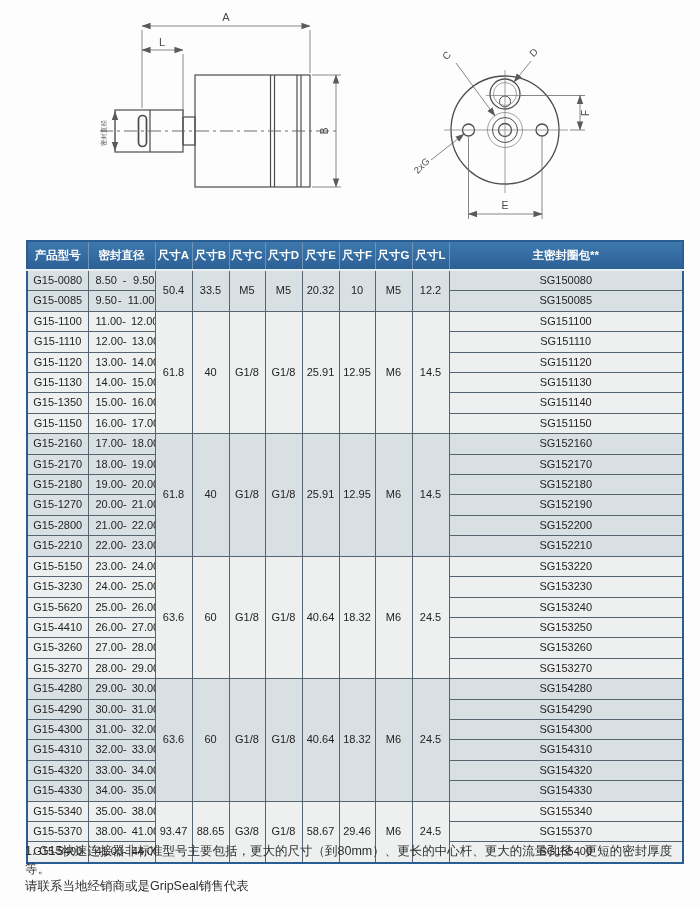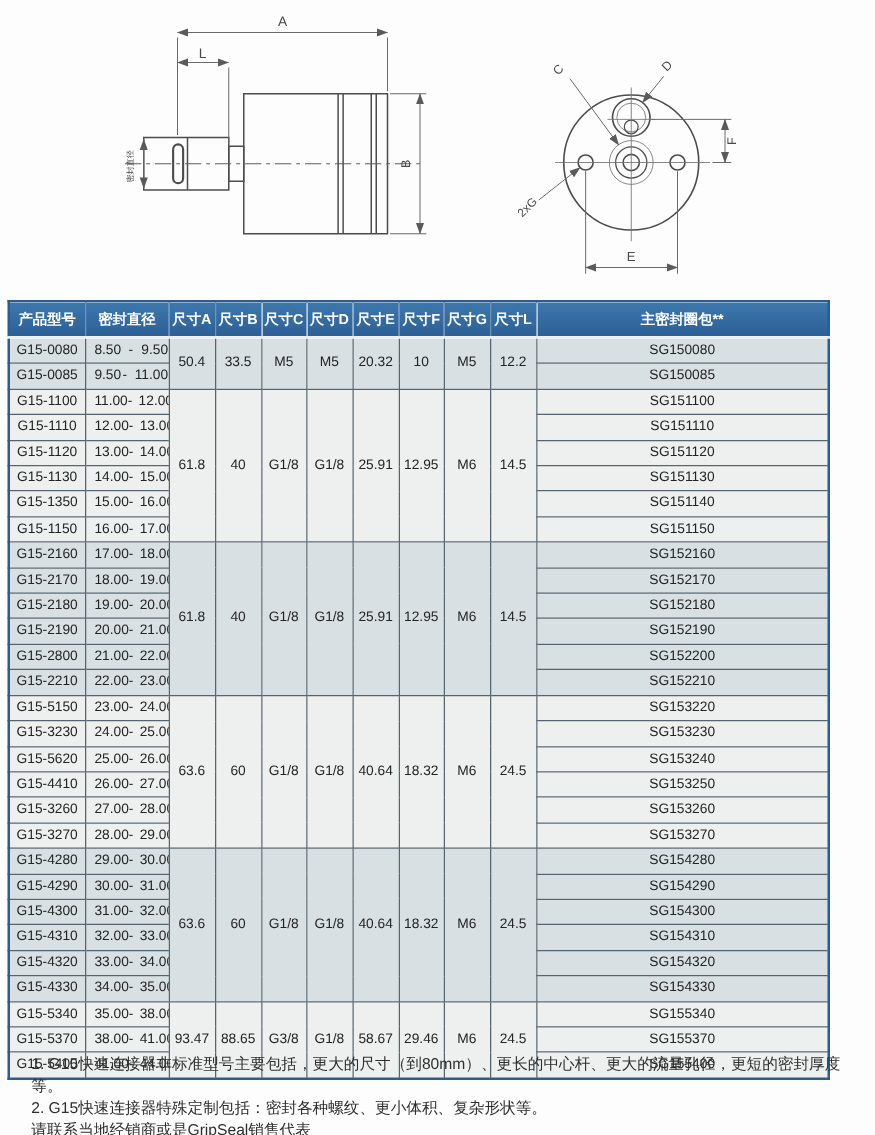--- a/index.html
+++ b/index.html
@@ -3,21 +3,21 @@
 <meta charset="utf-8">
 <style>
   html,body{margin:0;padding:0;background:#ffffff;}
   body{width:700px;height:908px;position:relative;font-family:"Liberation Sans","DejaVu Sans",sans-serif;}
   .page{position:absolute;inset:0;background:#fdfdfd;overflow:hidden;}
 
   .drawing-area{position:absolute;left:0;top:0;width:700px;height:232px;background:#fdfdfd;}
   svg text{fill:#4a4a4a;}
 
   table.spec{
-    position:absolute;left:6px;top:240px;width:656px;
+    position:absolute;left:26px;top:240px;width:656px;
     border-collapse:collapse;table-layout:fixed;
     font-size:11px;color:#232323;
     border:2px solid var(--outer-border,#2a5d92);
     padding-left:32px;
   }
   table.spec th{
     background:linear-gradient(var(--header-bg-top,#3d78ac),var(--header-bg-bot,#2c6096));
     color:var(--header-text,#ffffff);
     font-weight:bold;font-size:11.5px;height:27px;
     border:1px solid #6f94b8;border-bottom:2px solid #e8eef2;
@@ -282,21 +282,21 @@
           <td>
             <div class="range">
               <span class="rmin">19.00</span>
               <span class="rdash">-</span>
               <span class="rmax">20.00</span>
             </div>
           </td>
           <td>SG152180</td>
         </tr>
         <tr class="shaded">
-          <td>G15-2190</td>
+          <td>G15-1270</td>
           <td>
             <div class="range">
               <span class="rmin">20.00</span>
               <span class="rdash">-</span>
               <span class="rmax">21.00</span>
             </div>
           </td>
           <td>SG152190</td>
         </tr>
         <tr class="shaded">
@@ -508,17 +508,16 @@
               <span class="rmax">44.00</span>
             </div>
           </td>
           <td>SG155400</td>
         </tr>
       </tbody>
   </table>
 
   <div class="notes">
     <div>1. G15快速连接器非标准型号主要包括，更大的尺寸（到80mm）、更长的中心杆、更大的流量孔径，更短的密封厚度等。</div>
-    <div>2. G15快速连接器特殊定制包括：密封各种螺纹、更小体积、复杂形状等。</div>
     <div>请联系当地经销商或是GripSeal销售代表</div>
   </div>
 
 </div>
 
 </body></html>

